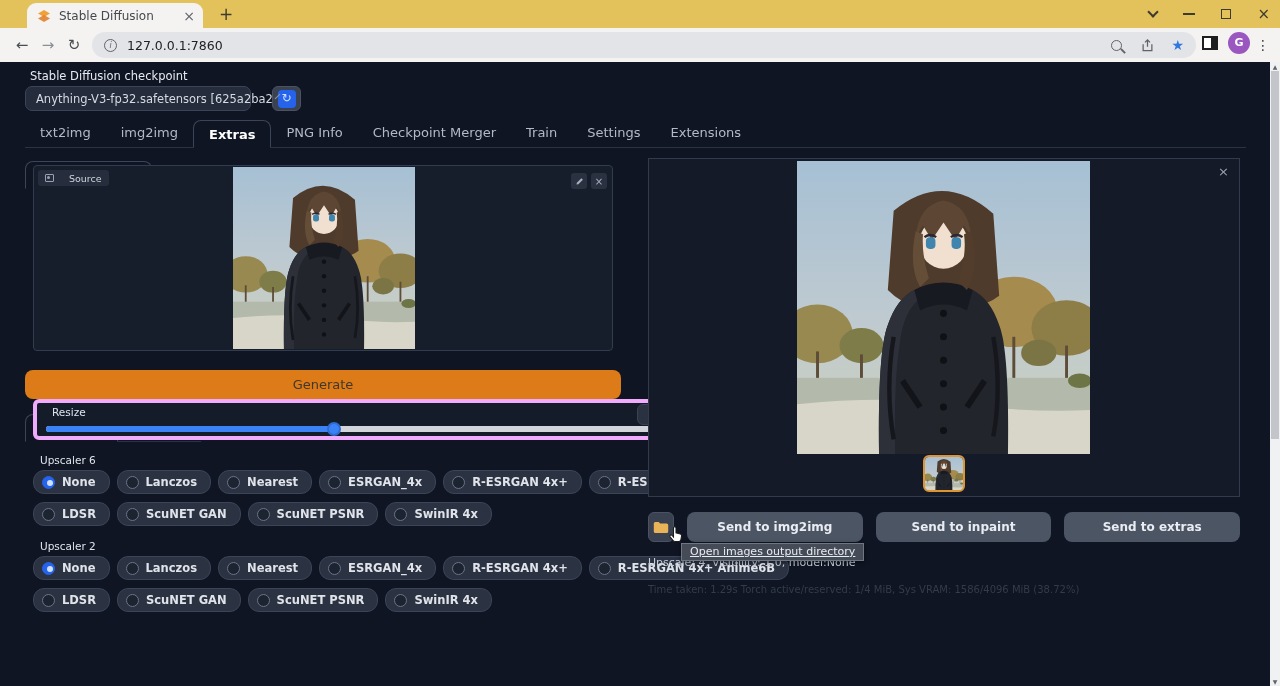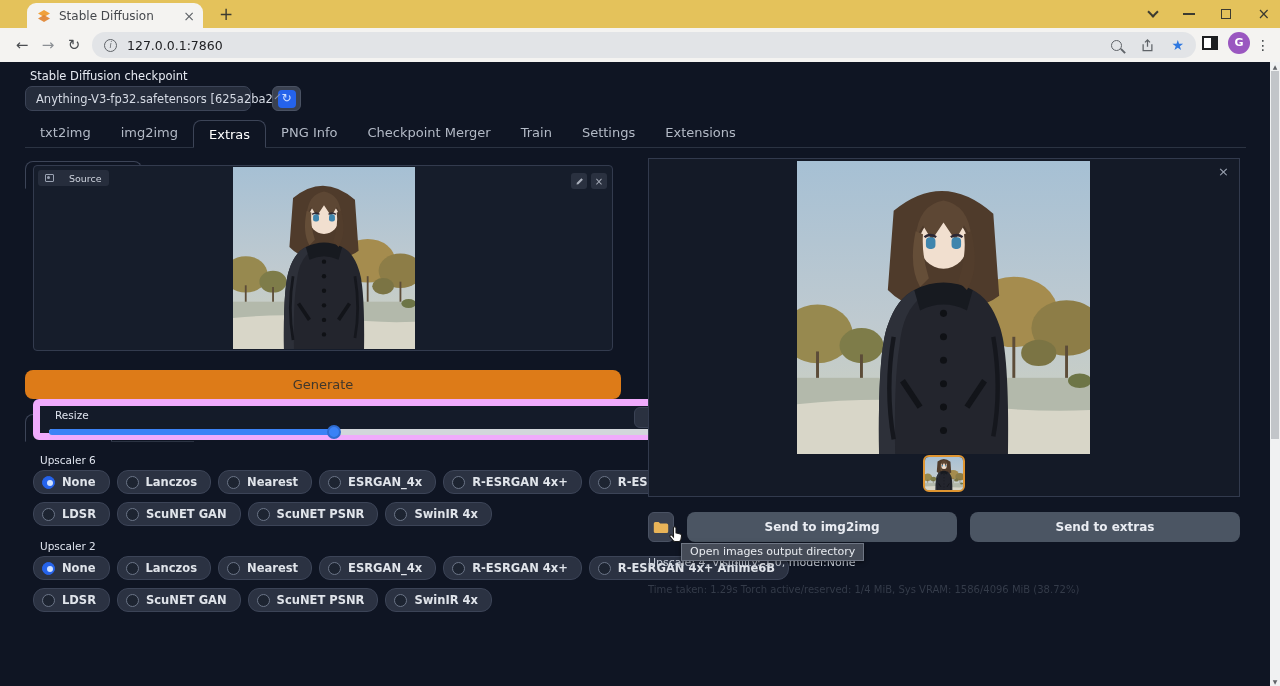--- a/index.html
+++ b/index.html
@@ -58,21 +58,21 @@
   .dd-caret { width:7px; height:7px; border-right:1.6px solid #8b93a4; border-bottom:1.6px solid #8b93a4;
               transform:rotate(45deg); margin-top:-4px; }
   .refreshbtn { margin-left:21px; width:29px; height:25px; background:#3a4150; border:1px solid #4a5263;
                 border-radius:6px; display:flex; align-items:center; justify-content:center; }
   .refreshbtn .blue { width:18px; height:18px; background:#2563eb; border-radius:4px; color:#cfe0ff;
                       font-size:12px; text-align:center; line-height:17px; }
 
   .tabsrow { position:absolute; display:flex; align-items:flex-end; }
   .maintabs { left:25px; top:57px; width:1221px; border-bottom:1px solid #2b3342; }
   .tab { height:28px; line-height:27px; padding:0 15px; font-size:13px; color:#b3bac6; white-space:nowrap; }
-  .tab.active { color:#fff; font-weight:normal; background:#0f1523; border:1px solid #3c4457;
+  .tab.active { color:#fff; font-weight:bold; background:#0f1523; border:1px solid #3c4457;
                 border-bottom:1px solid #0f1523; border-radius:8px 8px 0 0; margin-bottom:-1px; }
 
   .leftcol { position:absolute; left:25px; top:98px; width:620px; }
   .subtabs { display:flex; align-items:flex-end; border-bottom:1px solid #2b3342; }
 
   .srcpanel { position:relative; margin:5px 0 0 8px; width:580px; height:186px; background:#161d2b;
               border:1px solid #333b4e; border-radius:4px; }
   .srcchip { position:absolute; left:4px; top:4px; height:16px; background:#262d3c; border-radius:3px;
              display:flex; align-items:center; padding:0 7px; gap:15px; z-index:3; }
   .imgic { width:9px; height:8px; border:1px solid #9aa2b2; border-radius:1px; position:relative; }
@@ -83,21 +83,21 @@
   .minibtn { width:16px; height:16px; background:#2a3140; border-radius:3px; color:#aab0bc; font-size:10px;
              text-align:center; line-height:15px; display:flex; align-items:center; justify-content:center; }
   .srcimg { position:absolute; left:199px; top:1px; width:182px; height:182px; }
 
   .genbtn { margin-top:19px; width:596px; height:29px; background:#dd7b18; border-radius:8px;
             text-align:center; line-height:29px; font-size:13px; font-weight:normal; color:#40372b; }
 
   .scaletabs { margin-top:14px; }
 
   .resizepanel { position:relative; margin-left:8px; width:696px; height:41px; background:#141b29;
-                 border:7px solid #f0abfc; border-radius:6px; }
+                 border:4px solid #f0abfc; border-radius:6px; }
   .rz-label { position:absolute; left:15px; top:3px; font-size:10.5px; color:#dfe4ee; }
   .numbox { position:absolute; right:17px; top:1px; width:71px; height:21px; background:#2a3140;
             border:1px solid #3a4254; border-radius:6px; font-size:11px; color:#e5e7eb;
             text-align:right; padding:3px 13px 0 0; }
   .slider { position:absolute; left:9px; right:10px; top:23px; height:6px; border-radius:3px; background:#d2d6db; }
   .slider .fill { position:absolute; left:0; top:0; height:6px; width:43%; background:#3b82f6; border-radius:3px 0 0 3px; }
   .slider .handle { position:absolute; left:43%; top:-4px; width:14px; height:14px; margin-left:-7px;
                     border-radius:50%; background:#3b82f6; border:2px solid #2f6cd0; }
 
   .grouplabel { margin:14px 0 0 15px; font-size:10.5px; color:#dfe4ee; }
@@ -119,21 +119,21 @@
             border-radius:6px; overflow:hidden; background:#0d1016; }
   .actions { display:flex; gap:13px; margin-top:15px; }
   .folderbtn { width:26px; height:30px; background:#3a4150; border:1px solid #4a5263; border-radius:6px;
                display:flex; align-items:center; justify-content:center; }
   .sendbtn { flex:1; height:30px; background:#4b5563; border-radius:8px; font-size:12px; font-weight:bold;
              color:#e9ecf2; text-align:center; line-height:30px; }
   .resultinfo { margin-top:14px; font-size:11px; color:#c6ccd6; }
   .perfinfo { margin-top:15px; font-size:10px; color:#343b49; }
   .tooltip { position:absolute; left:33px; top:385px; height:18px; background:#454b57; border:1px solid #6f7684;
              font-size:11px; color:#e8ebf0; line-height:16px; padding:0 8px; white-space:nowrap; z-index:6;
-             box-shadow:0 1px 4px rgba(0,0,0,.5); }
+             box-shadow:0 1px 4px rgba(0,0,0,.5);text-decoration:underline; }
   .cursor { position:absolute; left:18px; top:366px; z-index:7; }
 
   .hiddefs { position:absolute; width:0; height:0; overflow:hidden; }
 </style>
 </head>
 <body>
 
 <svg class="hiddefs" aria-hidden="true">
   <defs>
     <linearGradient id="skyg" x1="0" y1="0" x2="0" y2="1">
@@ -407,20 +407,21 @@
         </div>
       </div>
 
       <div class="actions">
         <div class="folderbtn">
           <svg width="16" height="13" viewBox="0 0 20 16">
             <path d="M1,3 q0,-2 2,-2 h4 l2,2 h8 q2,0 2,2 v8 q0,2 -2,2 h-14 q-2,0 -2,-2 Z" fill="#e9b458"></path>
           </svg>
         </div>
         <div class="sendbtn">Send to img2img</div>
+        <div class="sendbtn">Send to inpaint</div>
         <div class="sendbtn">Send to extras</div>
       </div>
 
       <div class="resultinfo">Upscale: 4, visibility: 1.0, model:None</div>
       <div class="perfinfo">Time taken: 1.29s   Torch active/reserved: 1/4 MiB, Sys VRAM: 1586/4096 MiB (38.72%)</div>
 
       <div class="tooltip">Open images output directory</div>
       <svg class="cursor" width="20" height="22" viewBox="0 0 24 26">
         <path d="M9,12 V4.5 a1.5,1.5 0 0 1 3,0 V10.5 l5.2,1.3 a2,2 0 0 1 1.5,2.2 l-0.8,4.6 a2.5,2.5 0 0 1 -2.5,2.1 h-4.6 a3,3 0 0 1 -2.3,-1.1 l-3.6,-4.4 a1.5,1.5 0 0 1 2.3,-1.9 l1.8,2.2 Z" fill="#ffffff" stroke="#1b1b1b" stroke-width="1.3"></path>
       </svg>

